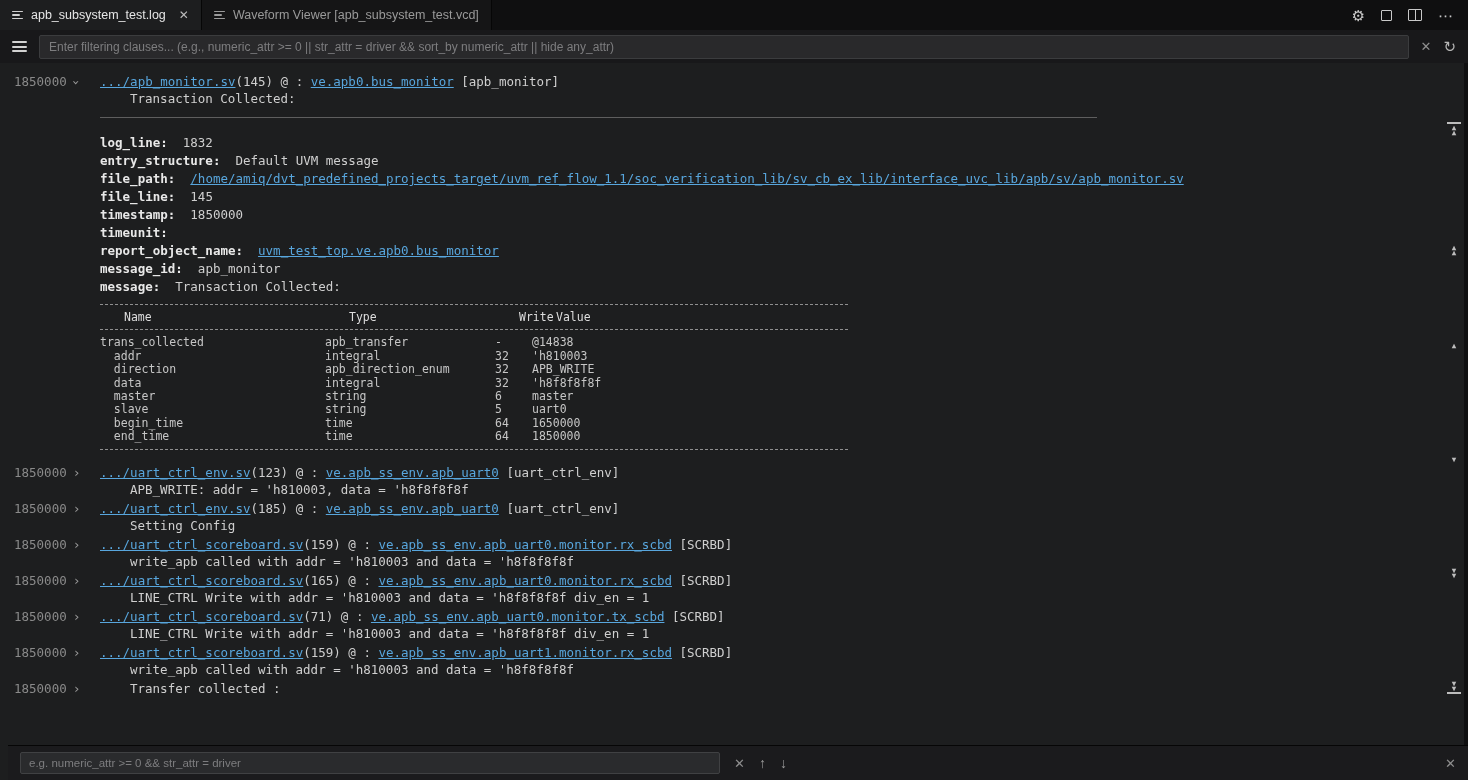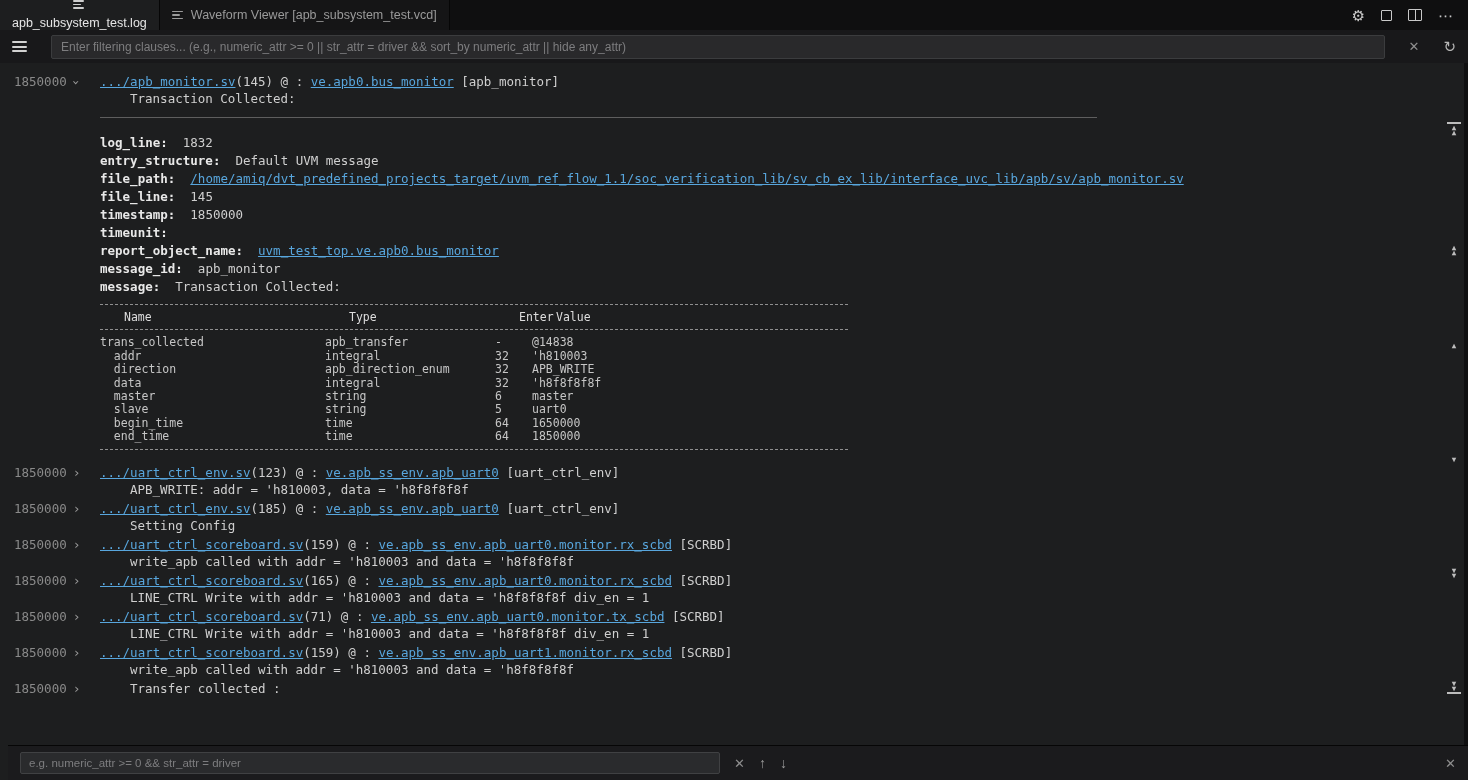--- a/index.html
+++ b/index.html
@@ -10,39 +10,39 @@
   }
   
   .tabbar {
     height:30px; background:#0f0f10; display:flex; align-items:stretch;
   }
   .tab {
     display:flex; align-items:center; gap:7px; padding:0 12px;
     font-size:12.5px; color:#9a9a9a; background:#151516;
     border-right:1px solid #060606; cursor:pointer; white-space:nowrap;
   }
-  .tab.active { background:#1d1e1f; color:#e6e6e6;flex-direction:column; }
+  .tab.active { background:#1d1e1f; color:#e6e6e6; }
   .tab-close { font-size:12px; color:#bdbdbd; margin-left:6px; }
   .file-icon { display:inline-flex; flex-direction:column; gap:2px; width:12px; }
   .file-icon i { display:block; height:1.5px; background:#9a9a9a; border-radius:1px; }
   .file-icon i:nth-child(1){ width:11px; } .file-icon i:nth-child(2){ width:8px; } .file-icon i:nth-child(3){ width:11px; }
   .tab.active .file-icon i { background:#cfcfcf; }
   .tabbar-actions {
     margin-left:auto; display:flex; align-items:center; gap:16px;
     padding-right:14px; color:#c9c9c9;
   }
   .gear { font-size:15px; line-height:1; }
   .sq { width:11px; height:11px; border:1.2px solid #c9c9c9; border-radius:1px; }
   .split { width:14px; height:12px; border:1.2px solid #c9c9c9; border-radius:1px; position:relative; }
   .split::after { content:""; position:absolute; left:50%; top:0; bottom:0; width:1.2px; background:#c9c9c9; }
   .more { font-size:15px; letter-spacing:1px; line-height:1; }
   
   .filterbar {
     height:33px; background:#18181a; display:flex; align-items:center;
-    padding:0 12px; gap:24px;
+    padding:0 12px; gap:12px;
   }
   .hamburger { display:inline-flex; flex-direction:column; gap:2.5px; width:15px; cursor:pointer; }
   .hamburger i { display:block; height:2px; background:#d2d2d2; border-radius:1px; }
   .filter-input {
     flex:1; height:24px; background:#29292b; border:1px solid #3b3c3e; border-radius:2px;
     color:#cfcfcf; font-size:12px; padding:0 9px; outline:none; font-family:"Liberation Sans", sans-serif;
   }
   .filter-input::placeholder { color:#7d7d7f; }
   .xicon { color:#8f8f8f; font-size:13px; cursor:pointer; }
   .reload { color:#b5b5b5; font-size:15px; cursor:pointer; }
@@ -166,21 +166,21 @@
 
   <div class="field"><span class="k">message_id:</span>  <span class="v">apb_monitor</span></div>
 
   <div class="field"><span class="k">message:</span>  <span class="v">Transaction Collected:</span></div>
 </div>
       <div class="tbl">
         <div class="dashed"></div>
         <div class="trow thead">
           <span class="c-name">Name</span>
           <span class="c-type">Type</span>
-          <span class="c-size">Enter</span>
+          <span class="c-size">Write</span>
           <span class="c-val">Value</span>
         </div>
         <div class="dashed"></div>
         <div id="table-rows">
   <div class="trow">
     <span class="c-name">trans_collected</span>
     <span class="c-type">apb_transfer</span>
     <span class="c-size">-</span>
     <span class="c-val">@14838</span>
   </div>

